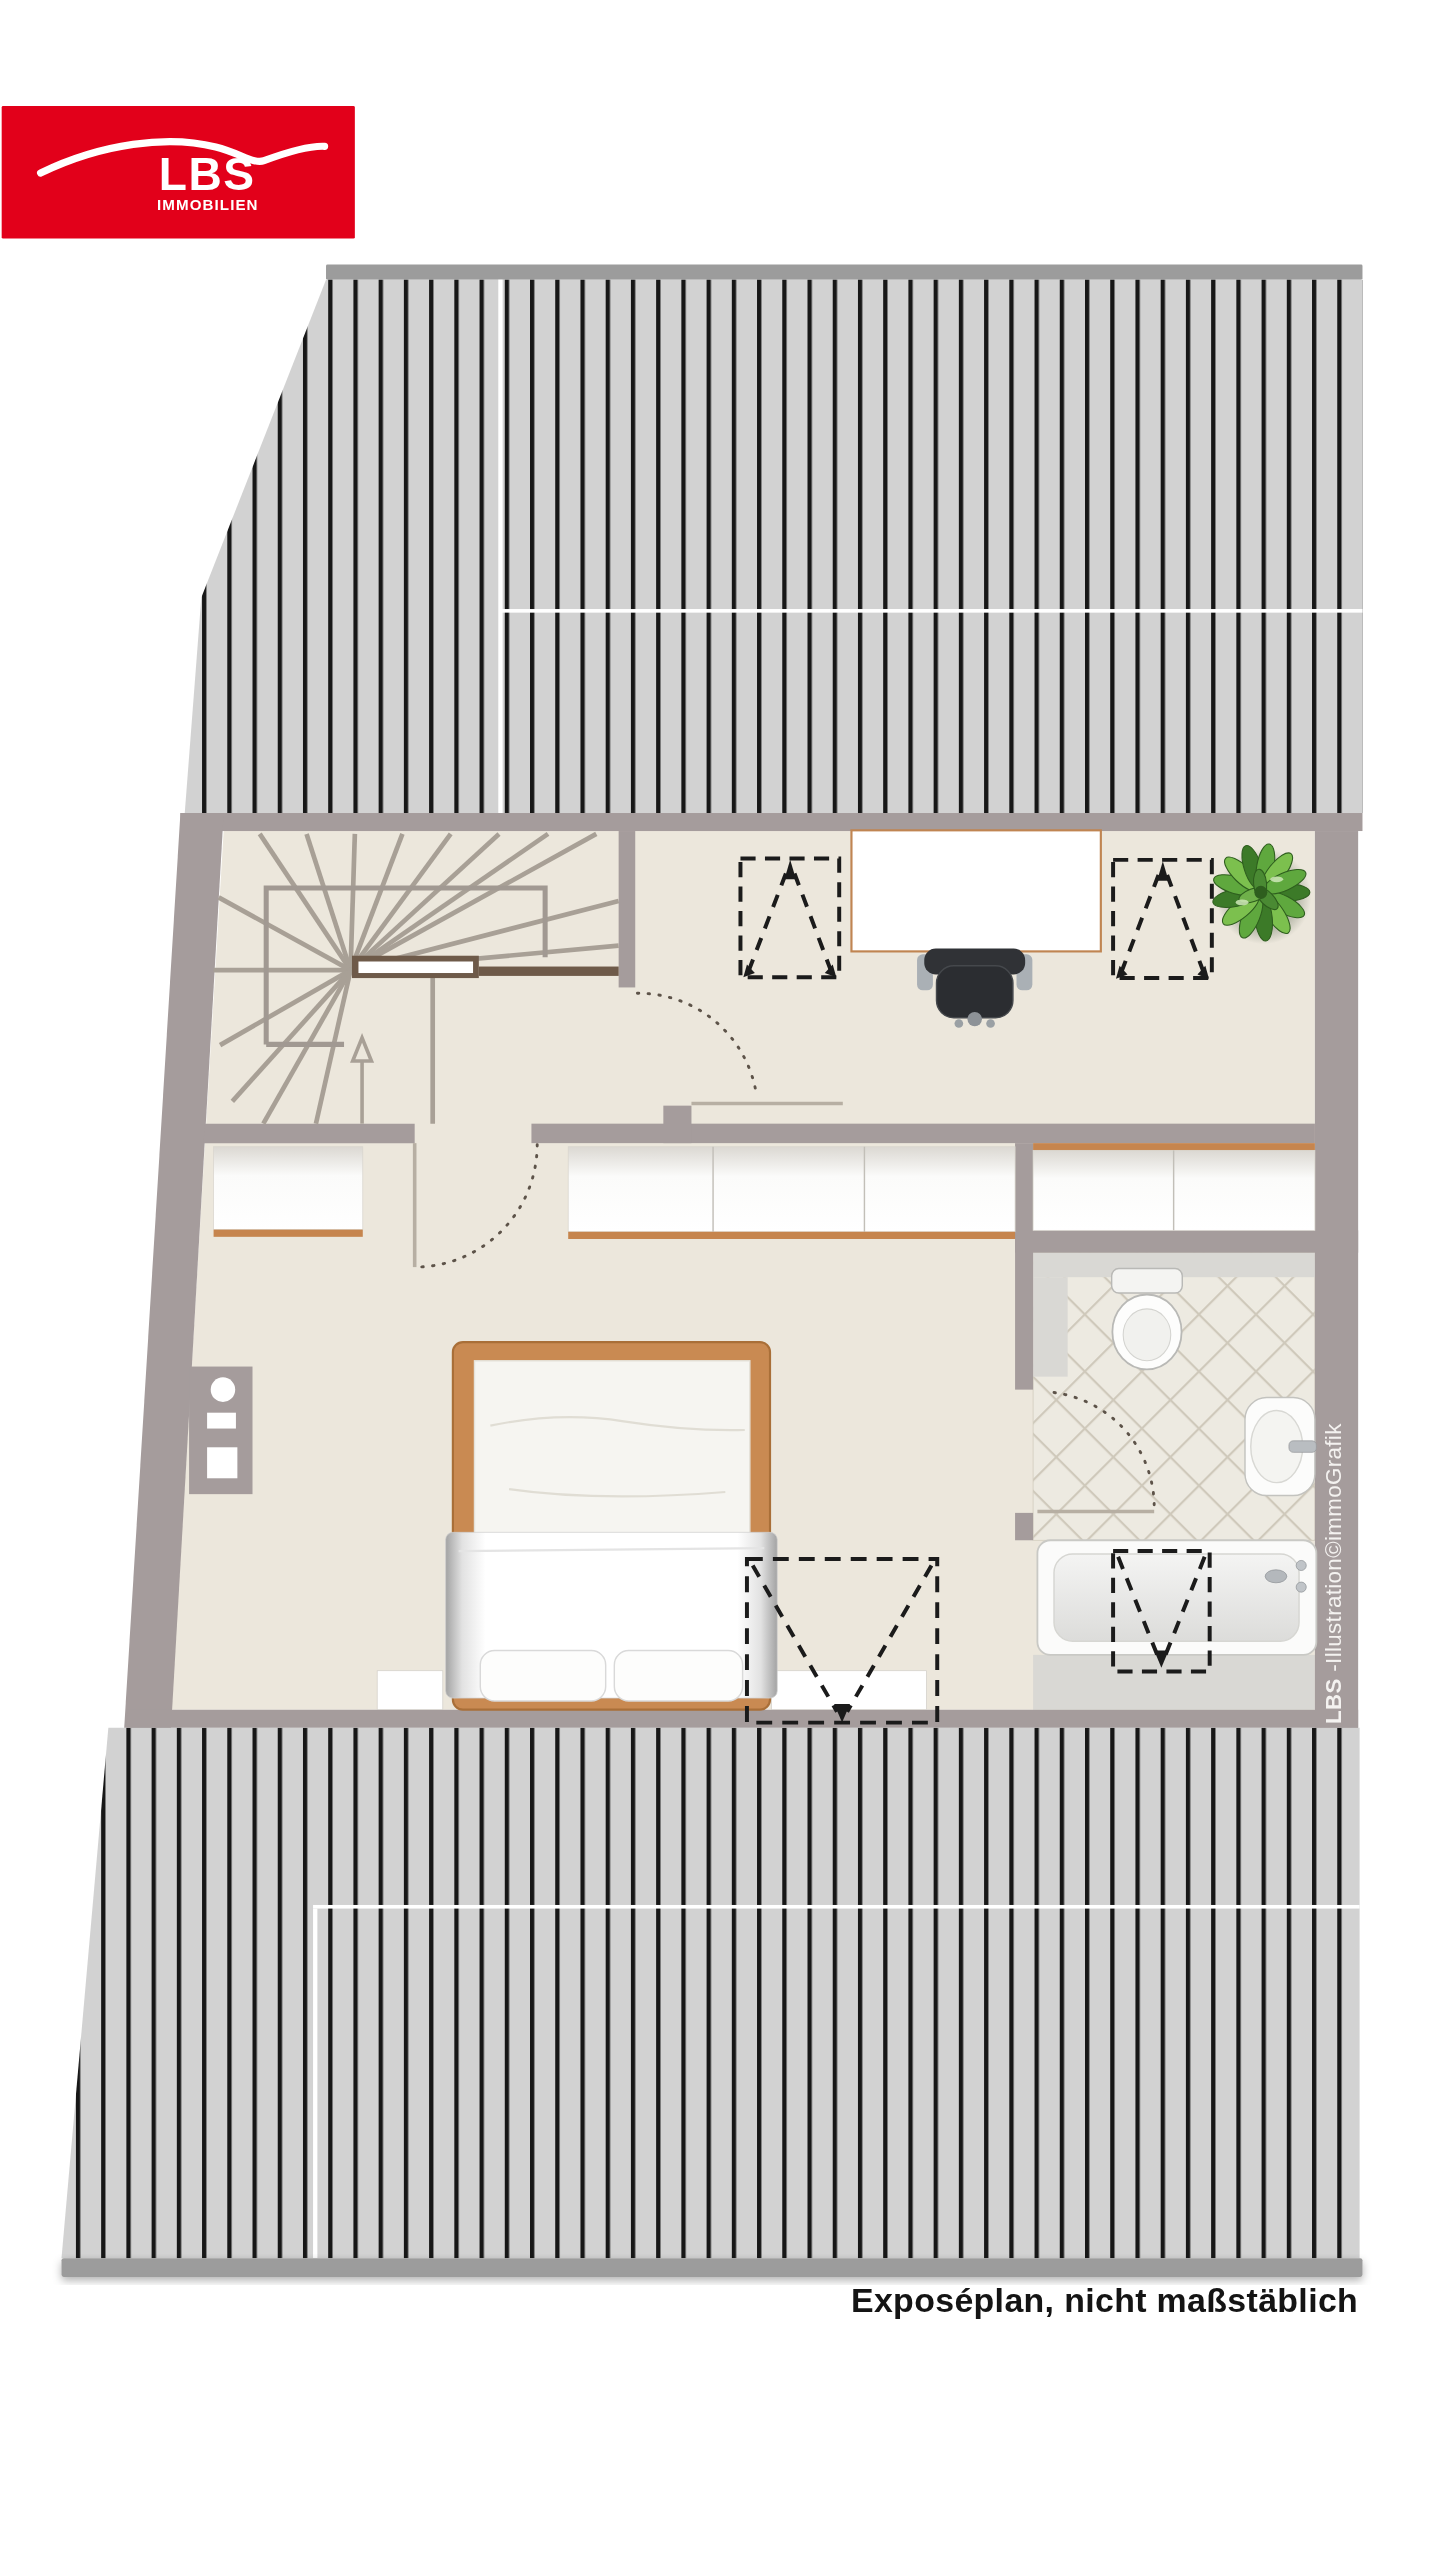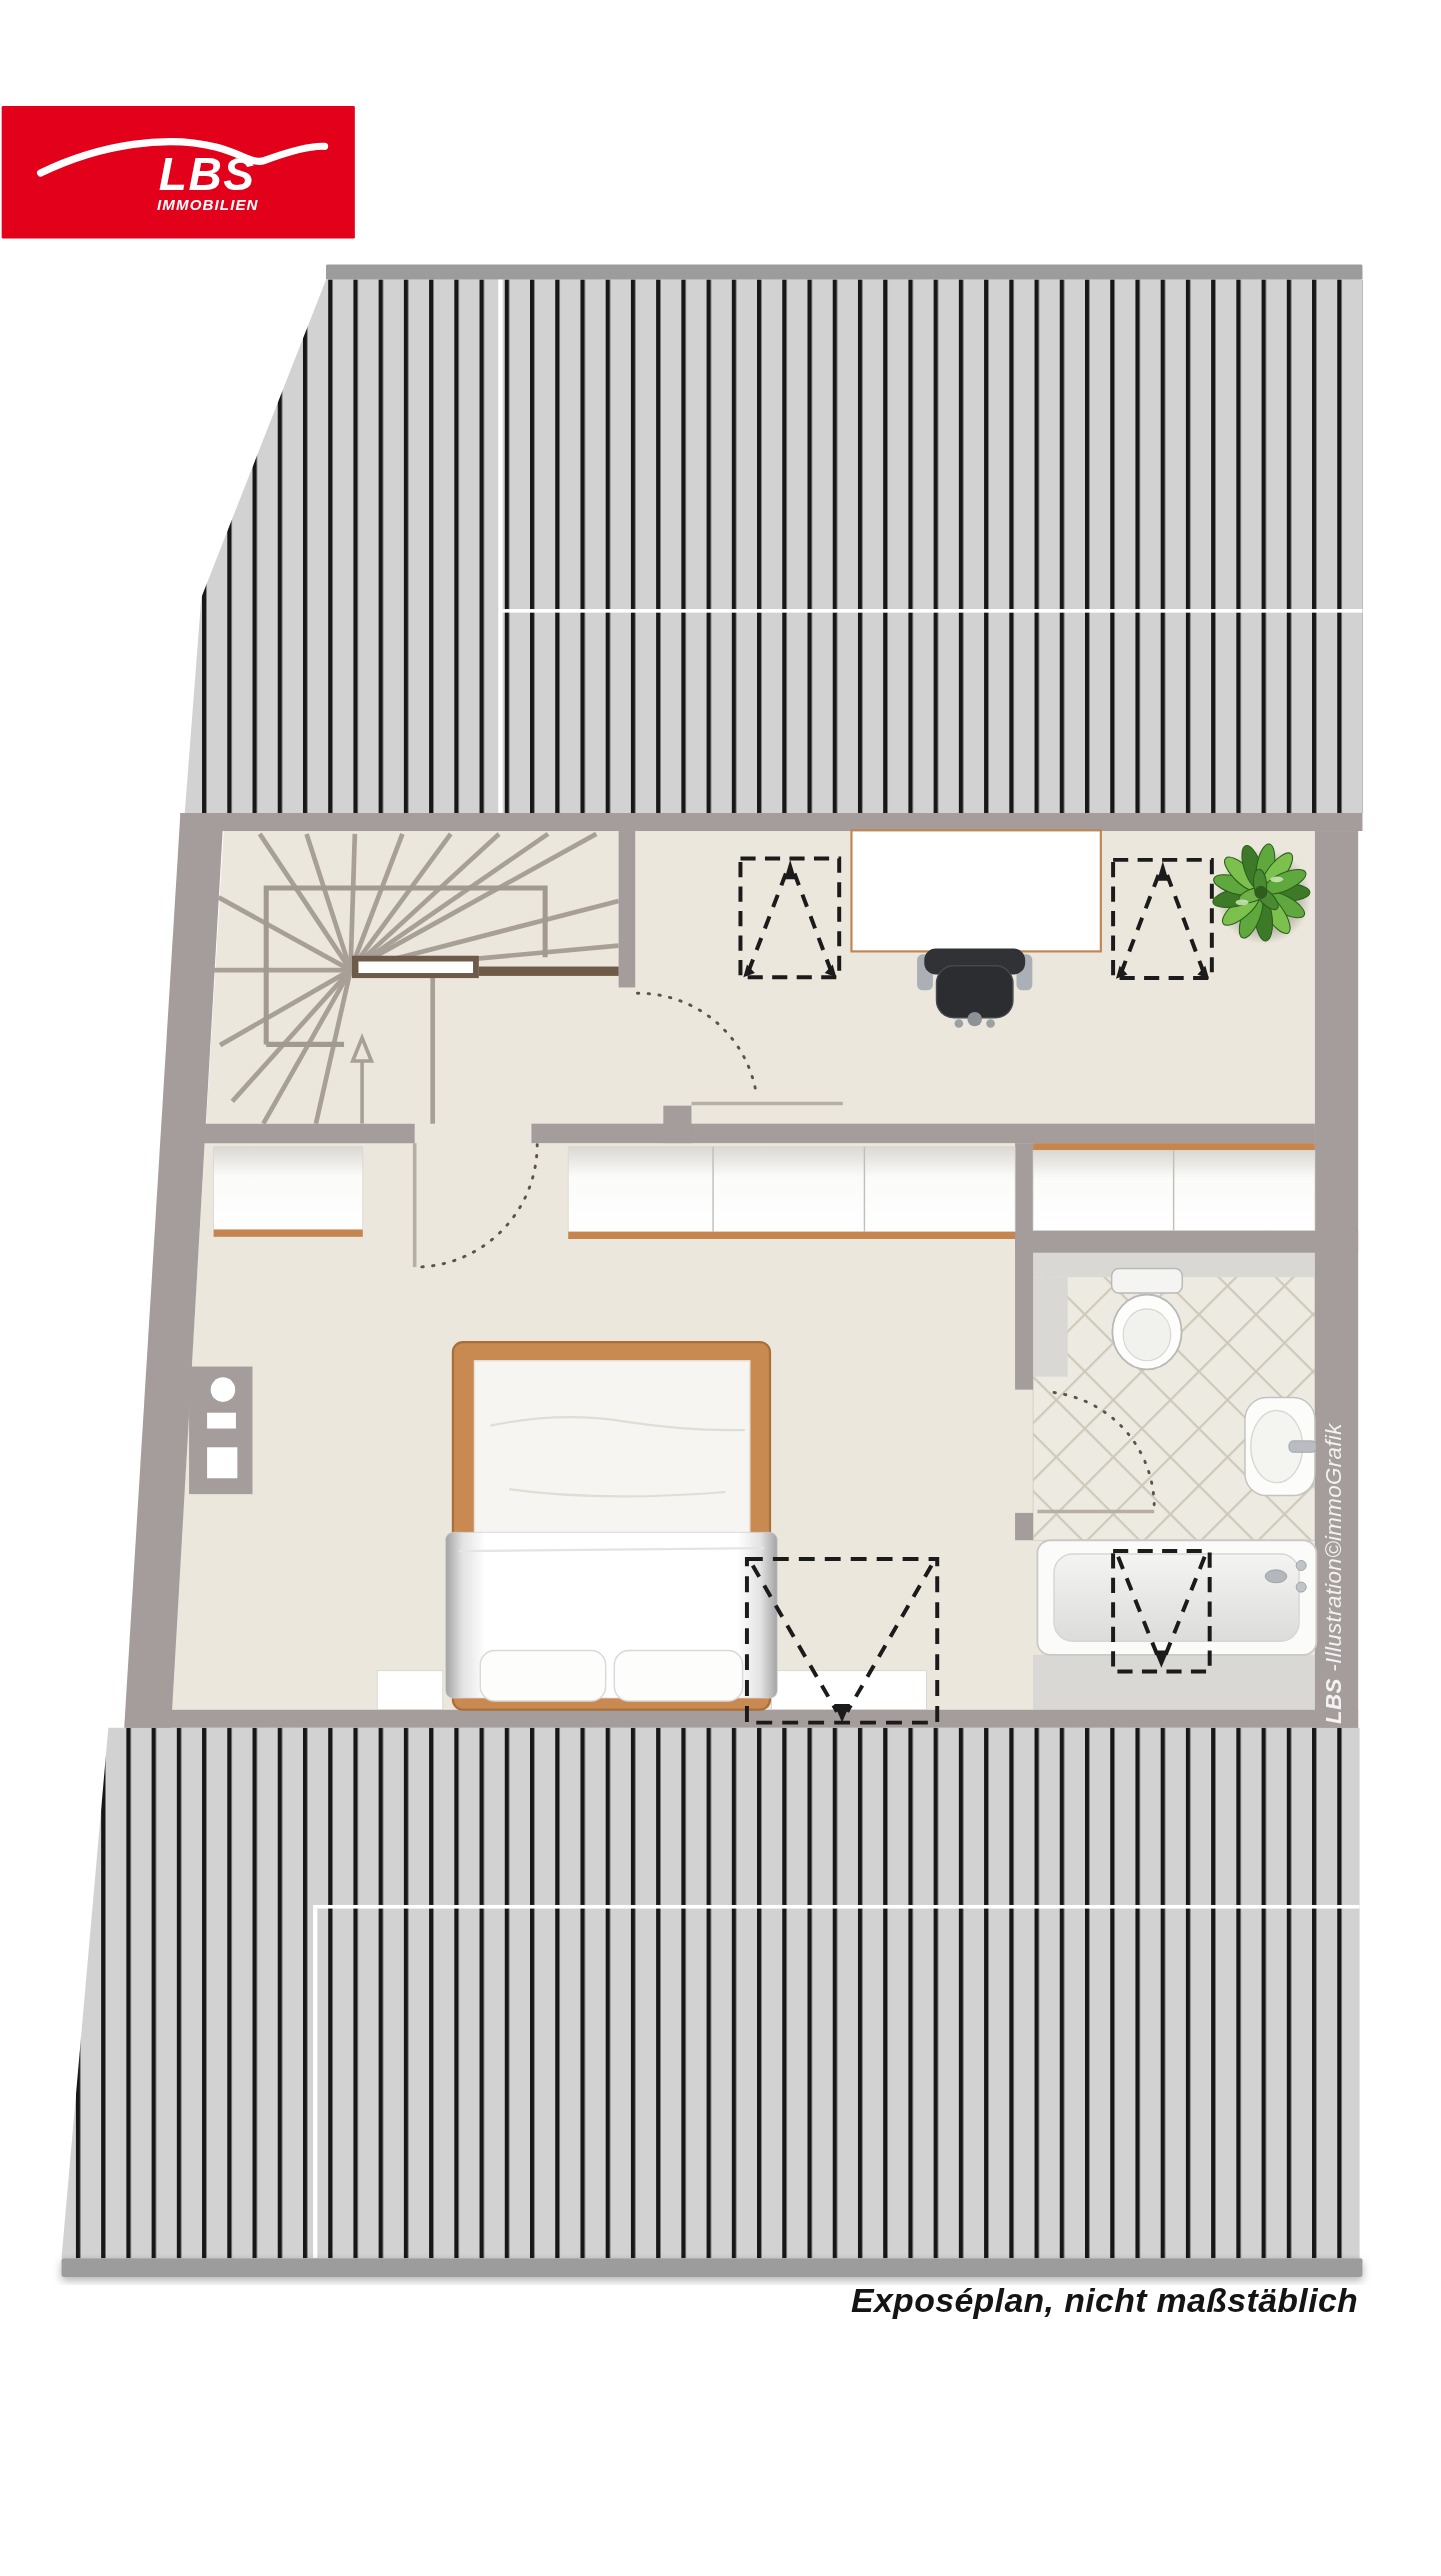--- a/index.html
+++ b/index.html
@@ -2,21 +2,20 @@
 <html style="font-size:11.5px"><head>
 <meta charset="utf-8">
 <style>
   html,body{margin:0;padding:0;background:#ffffff;}
   .page{
     position:relative;
     width:1372px;height:2576px;
     background:#ffffff;
     font-family:"Liberation Sans", sans-serif;
     overflow:hidden;
-    font-style:italic;
   }
   .page svg{position:absolute;left:0;top:0;}
   text{font-family:"Liberation Sans", sans-serif;}
 </style>
 </head>
 <body>
 
 <div class="page">
 <svg width="1442" height="2576" viewBox="0 0 2000 3574" xmlns="http://www.w3.org/2000/svg">
 

